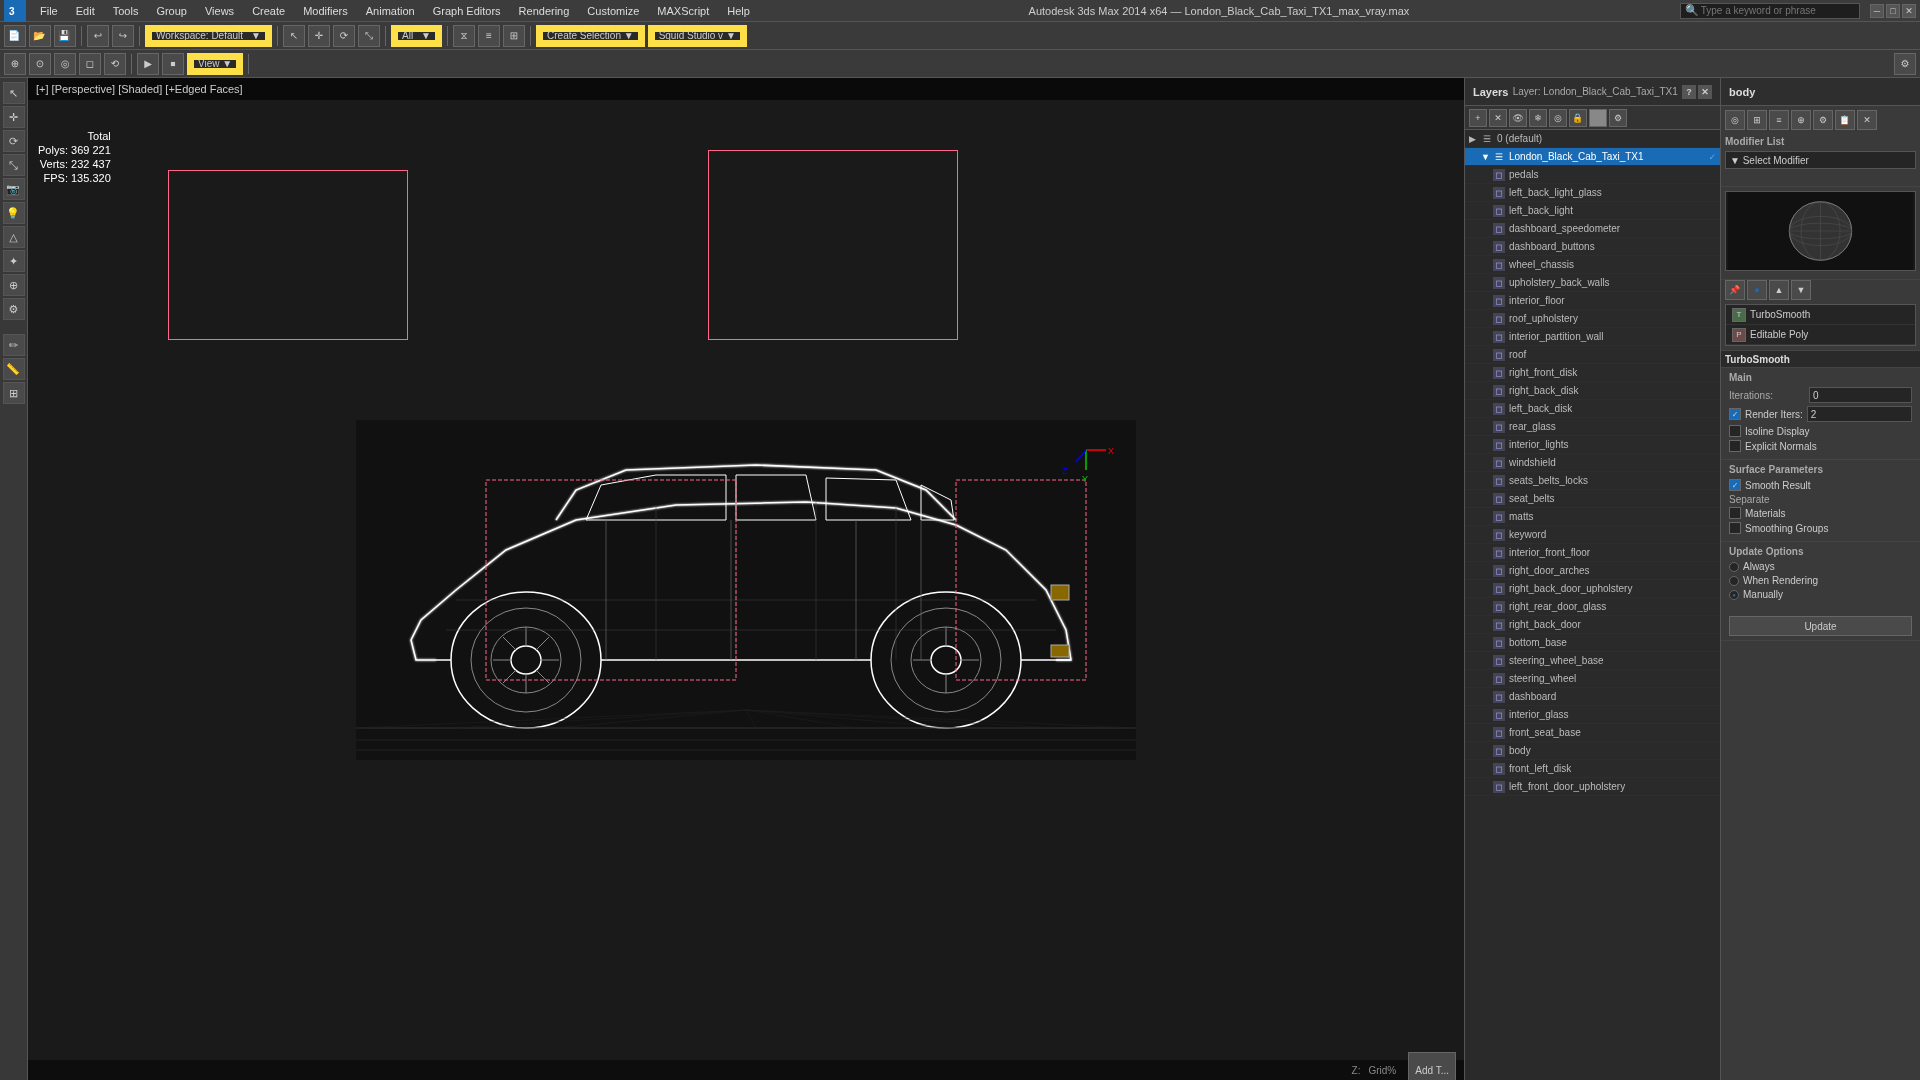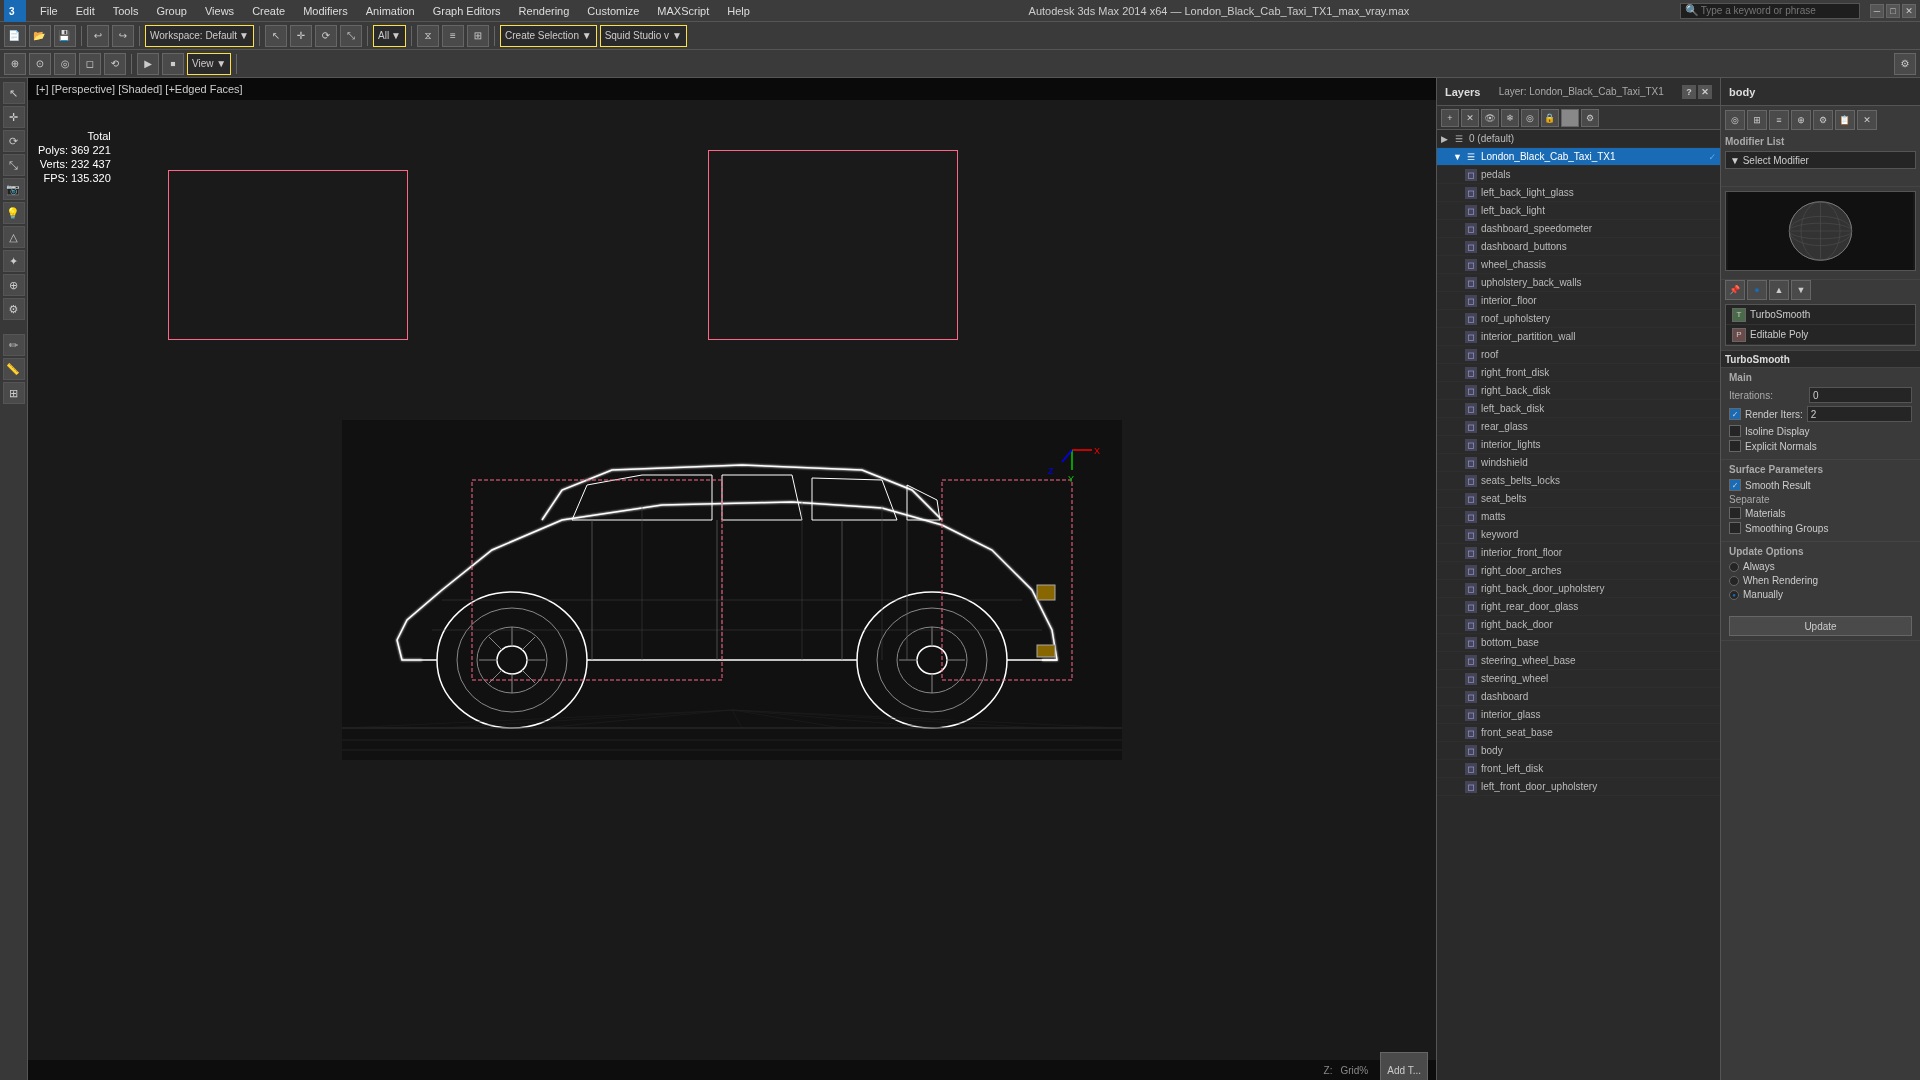--- a/index.html
+++ b/index.html
@@ -12,21 +12,21 @@
     .title-center { flex: 1; text-align: center; font-size: 11px; color: #ccc; }
     .search-area { display: flex; align-items: center; background: #1e1e1e; border: 1px solid #555; height: 16px; padding: 0 4px; width: 180px; }
     .search-area input { background: transparent; border: none; color: #ccc; font-size: 10px; outline: none; width: 100%; }
     .window-controls { display: flex; gap: 2px; margin-left: 8px; }
     .win-btn { width: 14px; height: 14px; background: #555; border: 1px solid #666; display: flex; align-items: center; justify-content: center; font-size: 9px; cursor: pointer; color: #ccc; }
 
     
     .toolbar { display: flex; align-items: center; background: #3a3a3a; height: 28px; border-bottom: 1px solid #555; padding: 0 4px; gap: 3px; }
     .toolbar-btn { height: 22px; min-width: 22px; background: #4a4a4a; border: 1px solid #666; display: flex; align-items: center; justify-content: center; cursor: pointer; padding: 0 3px; font-size: 10px; color: #ccc; }
     .toolbar-separator { width: 1px; height: 20px; background: #666; margin: 0 2px; }
-    .toolbar-dropdown { height: 22px; background: #2a2a2a; border: 1px solid #fde047; color: #ccc; font-size: 10px; padding: 0 4px; display: flex; align-items: center; gap: 2px; cursor: pointer; }
+    .toolbar-dropdown { height: 22px; background: #2a2a2a; border: 7px solid #fde047; color: #ccc; font-size: 10px; padding: 0 4px; display: flex; align-items: center; gap: 8px; cursor: pointer; }
 
     
     .toolbar2 { display: flex; align-items: center; background: #3a3a3a; height: 28px; border-bottom: 1px solid #555; padding: 0 4px; gap: 3px; }
 
     
     .main-content { display: flex; height: calc(1080px - 22px - 28px - 28px); }
 
     
     .left-panel { width: 28px; background: #383838; border-right: 1px solid #555; display: flex; flex-direction: column; align-items: center; padding: 4px 0; gap: 2px; }
     .left-btn { width: 22px; height: 22px; background: #4a4a4a; border: 1px solid #555; display: flex; align-items: center; justify-content: center; cursor: pointer; font-size: 11px; color: #ccc; }
@@ -38,21 +38,21 @@
     .viewport-canvas { position: absolute; top: 22px; left: 0; right: 0; bottom: 0; text-align: right; }
 
     
     .stats-panel { position: absolute; top: 30px; left: 10px; font-size: 11px; color: #fff; z-index: 10; }
     .stats-panel div { margin-bottom: 2px; }
 
     
     .selection-box { position: absolute; border: 1px solid #ff6688; pointer-events: none; }
 
     
-    .right-panel { width: 284px; background: #3a3a3a; border-left: 1px solid #555; display: flex; flex-direction: column; justify-content: flex-end; }
+    .right-panel { width: 256px; background: #3a3a3a; border-left: 1px solid #555; display: flex; flex-direction: column; justify-content: flex-end; }
     .right-panel-header { background: #2e2e2e; height: 28px; display: flex; align-items: center; padding: 0 8px; border-bottom: 1px solid #555; font-size: 11px; font-weight: bold; color: #ddd; justify-content: space-between; }
     .layer-toolbar { display: flex; align-items: center; background: #333; height: 24px; padding: 0 4px; gap: 2px; border-bottom: 1px solid #555; }
     .layer-btn { width: 18px; height: 18px; background: #4a4a4a; border: 1px solid #666; display: flex; align-items: center; justify-content: center; cursor: pointer; font-size: 9px; color: #ccc; }
     .layers-list { flex: 1; overflow-y: auto; background: #2a2a2a; }
     .layer-item { display: flex; align-items: center; height: 18px; padding: 0 4px; cursor: pointer; font-size: 10px; color: #bbb; border-bottom: 1px solid #2e2e2e; }
     .layer-item.active { background: #1a6bb5; color: #fff; }
     .layer-indent { padding-left: 16px; }
     .layer-indent2 { padding-left: 28px; }
     .layer-icon { width: 12px; height: 12px; margin-right: 4px; display: inline-flex; align-items: center; justify-content: center; font-size: 9px; }
     .layer-expand { width: 10px; margin-right: 2px; font-size: 9px; }

